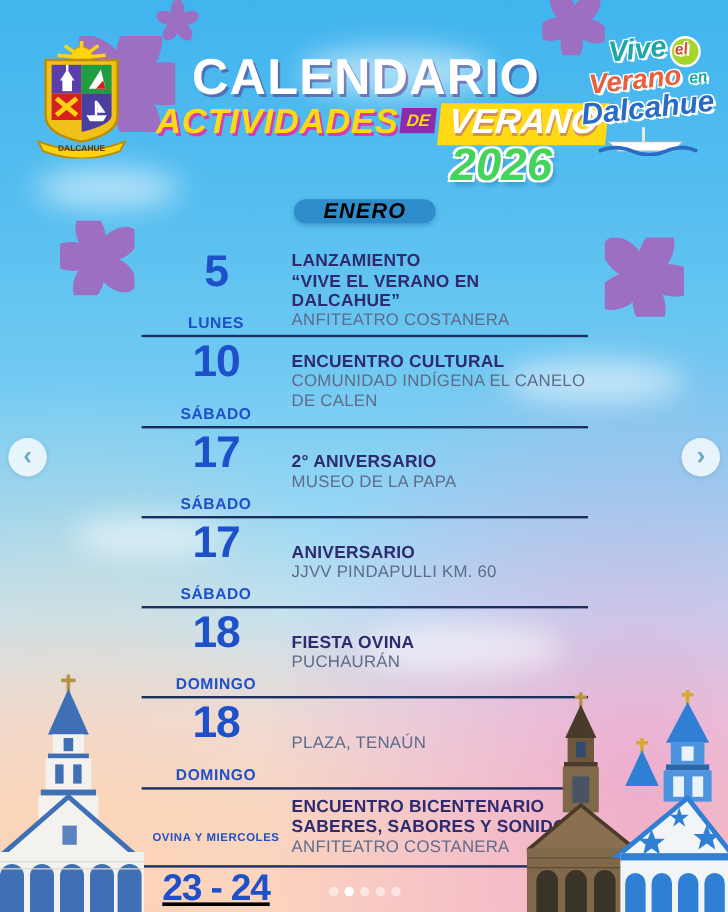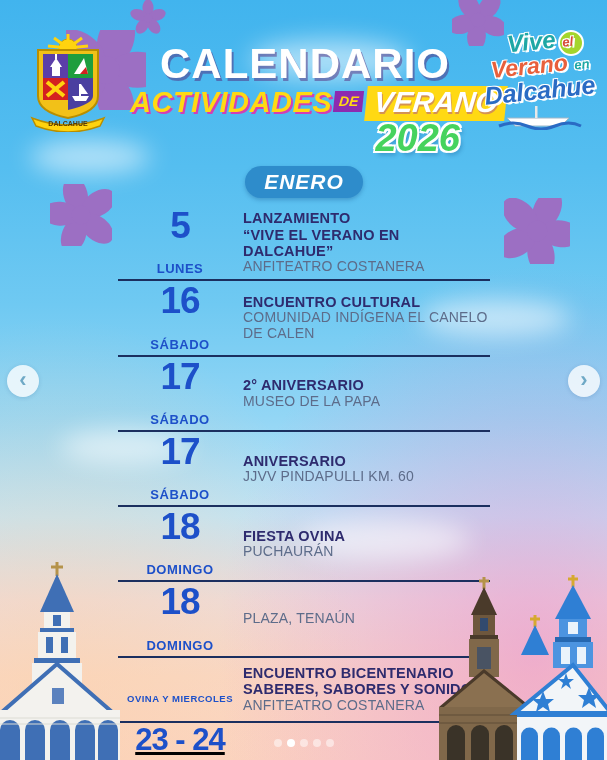--- a/index.html
+++ b/index.html
@@ -38,24 +38,24 @@
       text-shadow:-1px -1px 0 #fff,1px -1px 0 #fff,-1px 1px 0 #fff,2px 2px 0 #fff;}
   .vive .l1 small,.vive .l2 small{font-size:13px;}
   .vive .l1 small{color:#d84a38;}
   .vive .l2{font-size:23px;color:#e8603c;transform:rotate(-6deg);margin-top:2px;
       text-shadow:-1px -1px 0 #fff,1px -1px 0 #fff,-1px 1px 0 #fff,2px 2px 0 #fff;}
   .vive .l2 small{color:#1fa7a5;}
   .vive .l3{font-size:25px;color:#2a6bc4;transform:rotate(-6deg);margin-top:2px;
       text-shadow:-1px -1px 0 #fff,1px -1px 0 #fff,-1px 1px 0 #fff,2px 2px 0 #fff;}
   .vive svg{margin-top:2px;}
   
-  .month{position:absolute;left:245px;top:166px;width:118px;height:32px;border-radius:17px;
+  .month{position:absolute;left:245px;top:166px;width:118px;height:20px;border-radius:17px;
       background:#2e8ccb;box-shadow:0 2px 4px rgba(20,80,140,0.35);
       display:flex;align-items:center;justify-content:center;
-      color:#ffffff;font-weight:bold;font-style:italic;font-size:21px;letter-spacing:1px;}
+      color:#000000;font-weight:bold;font-style:italic;font-size:18px;letter-spacing:1px;}
   
   .events{position:absolute;left:118px;top:206px;width:372px;}
   .event{display:flex;align-items:center;min-height:57px;padding:3px 0;border-bottom:2.5px solid #1b2f5f;}
   .event:last-child{border-bottom:none;text-decoration:underline;}
   .date{width:124px;flex:none;text-align:center;color:#1d50c9;}
   .num{font-size:37px;font-weight:bold;line-height:0.9;letter-spacing:-1px;}
   .day{font-size:13px;font-weight:bold;letter-spacing:0.5px;margin-top:19px;}
   .event.range .num{font-size:31px;}
   .event.range .day{font-size:9.5px;white-space:nowrap;}
   .info{flex:1;padding-left:1px;}
@@ -185,21 +185,21 @@
       </div>
       <div class="info">
         <div class="etitle">LANZAMIENTO
 “VIVE EL VERANO EN DALCAHUE”</div>
         <div class="eloc">ANFITEATRO COSTANERA</div>
       </div>
     </div>
 
     <div class="event">
       <div class="date">
-        <div class="num">16</div>
+        <div class="num">10</div>
         <div class="day">SÁBADO</div>
       </div>
       <div class="info">
         <div class="etitle">ENCUENTRO CULTURAL</div>
         <div class="eloc">COMUNIDAD INDÍGENA EL CANELO
 DE CALEN</div>
       </div>
     </div>
 
     <div class="event">

